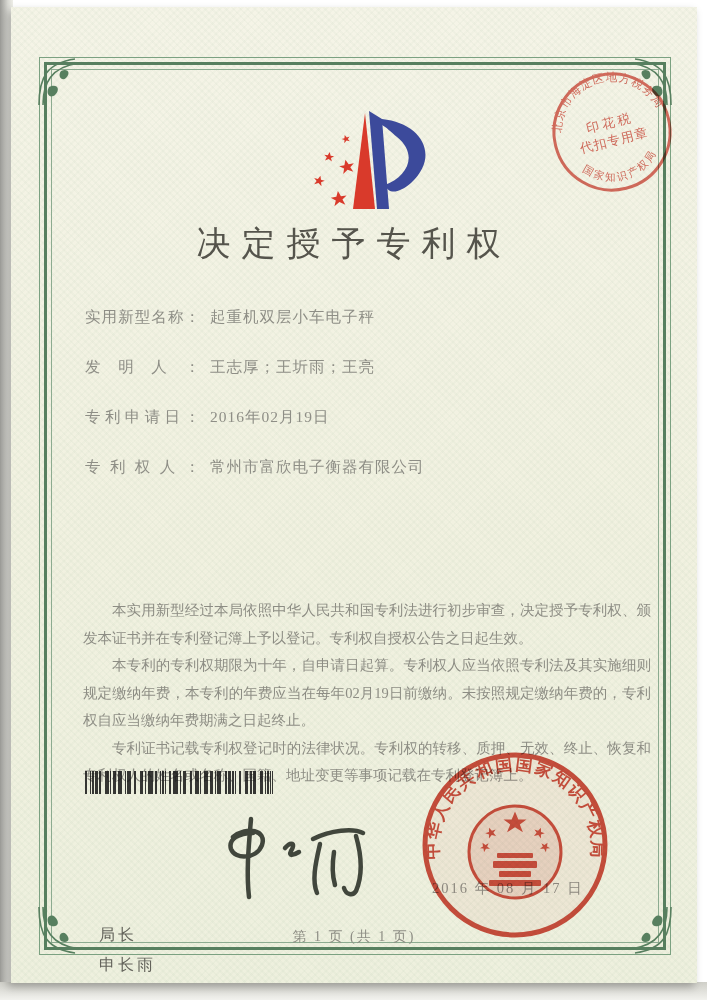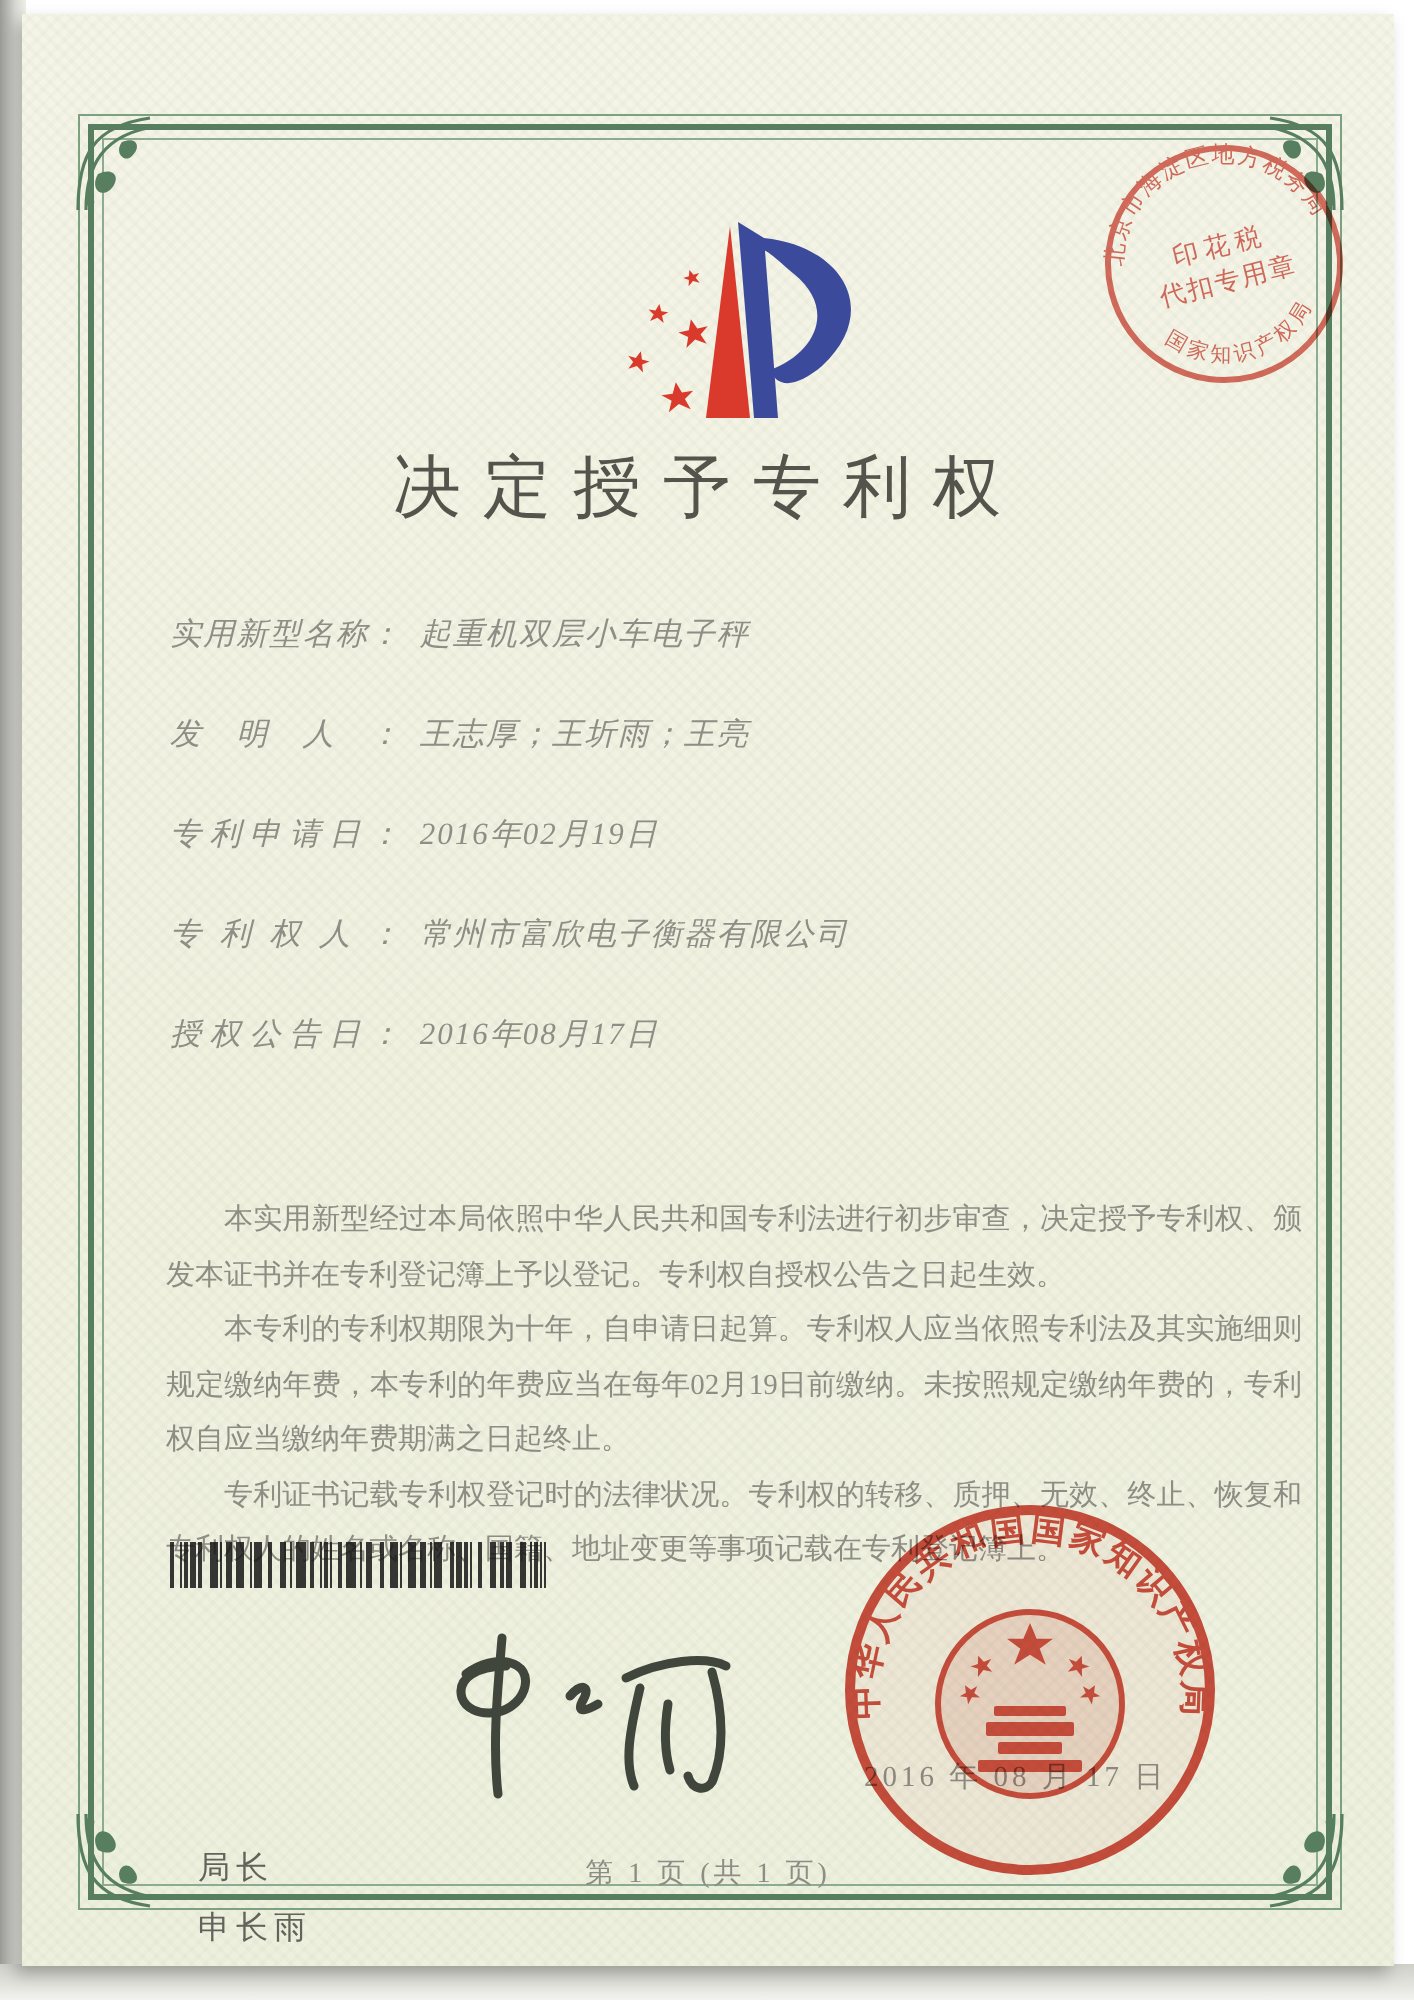--- a/index.html
+++ b/index.html
@@ -37,21 +37,21 @@
   .cert-no{position:absolute;left:74px;top:102px;font-size:15px;color:#9b9b92;
     letter-spacing:4px;}
   .logo{position:absolute;left:278px;top:100px;width:150px;height:110px;}
   .seal-tax{position:absolute;left:538px;top:62px;width:126px;height:126px;
     transform:rotate(-14deg);mix-blend-mode:multiply;opacity:.85;}
   .title{position:absolute;left:0;top:214px;width:100%;text-align:center;
     font-size:34px;color:#55544c;letter-spacing:11px;font-weight:500;}
 
   .fields{position:absolute;left:74px;top:300px;width:545px;}
   .field-row{height:50px;font-size:15.5px;color:#8e8e86;letter-spacing:1px;
-    white-space:nowrap;font-style:italic;}
+    white-space:nowrap;}
   .f-label{display:inline-block;width:116px;text-align:justify;text-align-last:justify;}
   .f-value{margin-left:4px;}
 
   .body-text{position:absolute;left:72px;top:590px;width:568px;
     font-size:14.5px;line-height:1.9;color:#8d8d84;text-align:justify;}
   .body-text p{margin:0;text-indent:2em;}
 
   .barcode{position:absolute;left:74px;top:764px;width:188px;height:23px;
     background:
       repeating-linear-gradient(90deg,#161616 0 2px,transparent 2px 7px),
@@ -161,24 +161,20 @@
       <span class="f-value">王志厚；王圻雨；王亮</span>
     </div>
     <div class="field-row">
       <span class="f-label">专利申请日：</span>
       <span class="f-value">2016年02月19日</span>
     </div>
     <div class="field-row">
       <span class="f-label">专利权人：</span>
       <span class="f-value">常州市富欣电子衡器有限公司</span>
     </div>
-    <div class="field-row">
-      <span class="f-label">授权公告日：</span>
-      <span class="f-value">2016年08月17日</span>
-    </div>
   </div>
 
   <div class="body-text">
     <p>本实用新型经过本局依照中华人民共和国专利法进行初步审查，决定授予专利权、颁发本证书并在专利登记簿上予以登记。专利权自授权公告之日起生效。</p>
     <p>本专利的专利权期限为十年，自申请日起算。专利权人应当依照专利法及其实施细则规定缴纳年费，本专利的年费应当在每年02月19日前缴纳。未按照规定缴纳年费的，专利权自应当缴纳年费期满之日起终止。</p>
     <p>专利证书记载专利权登记时的法律状况。专利权的转移、质押、无效、终止、恢复和专利权人的姓名或名称、国籍、地址变更等事项记载在专利登记簿上。</p>
   </div>
 
   <div class="barcode"></div>
 

